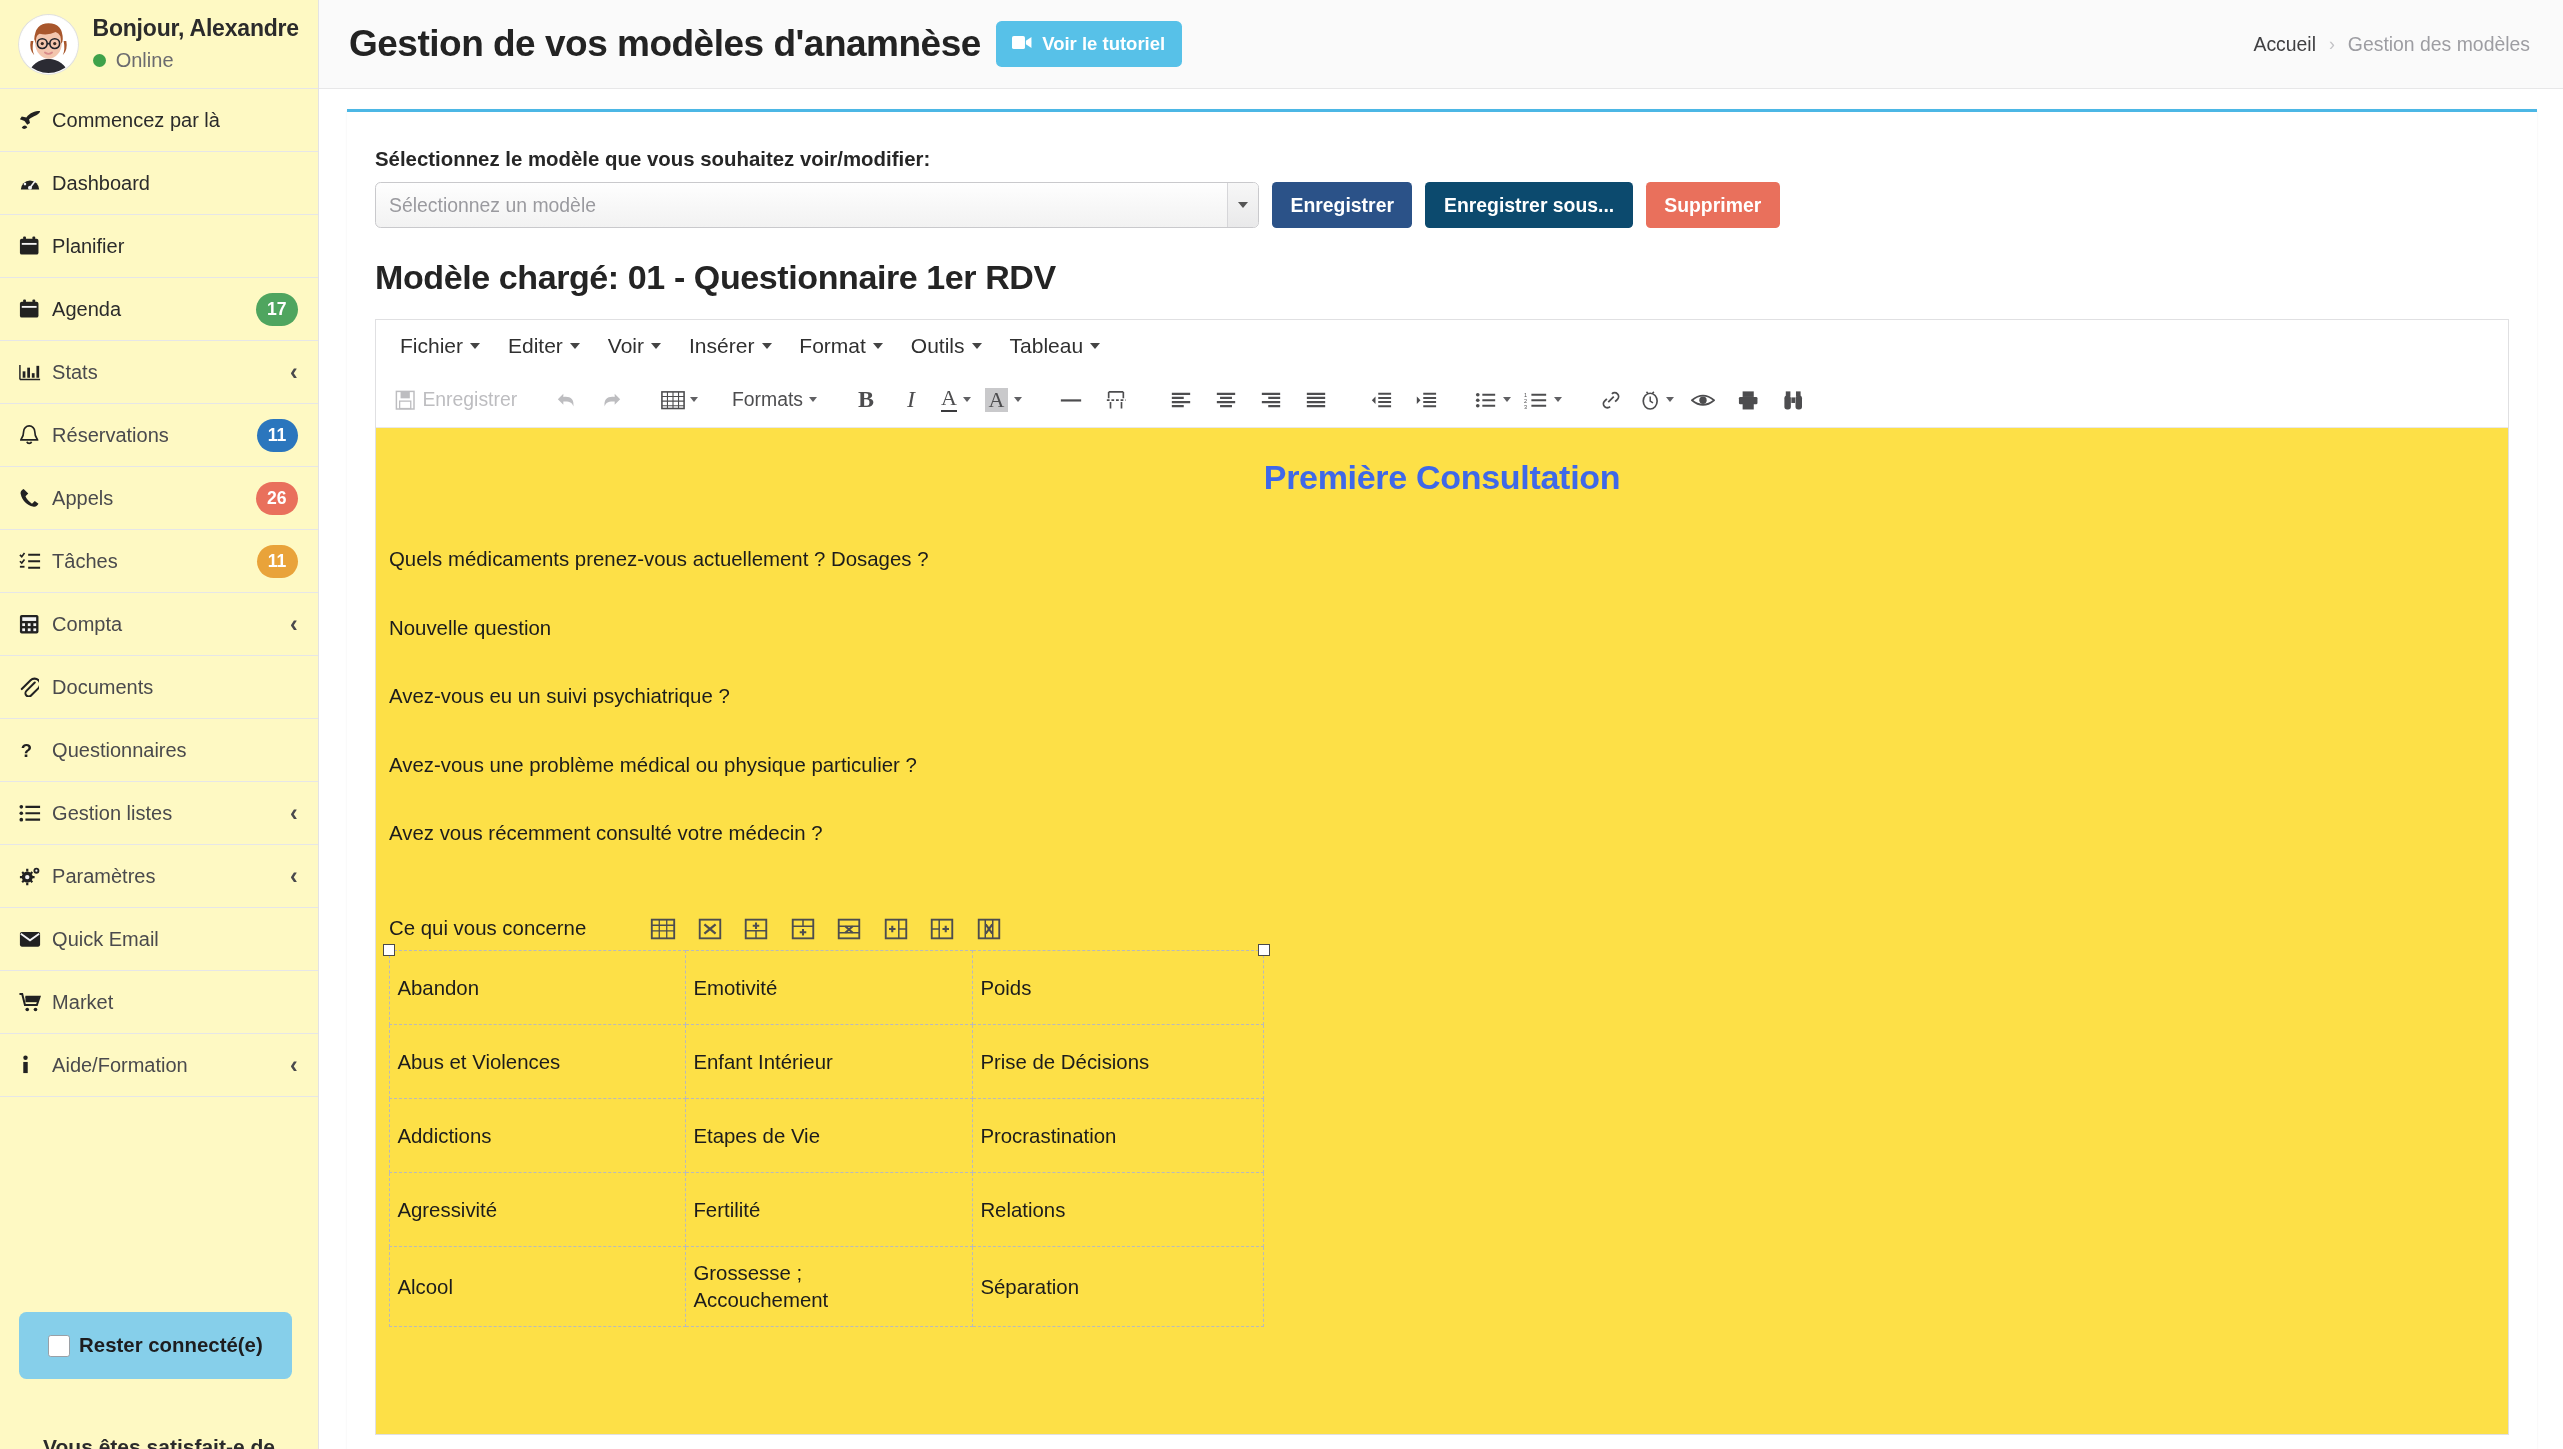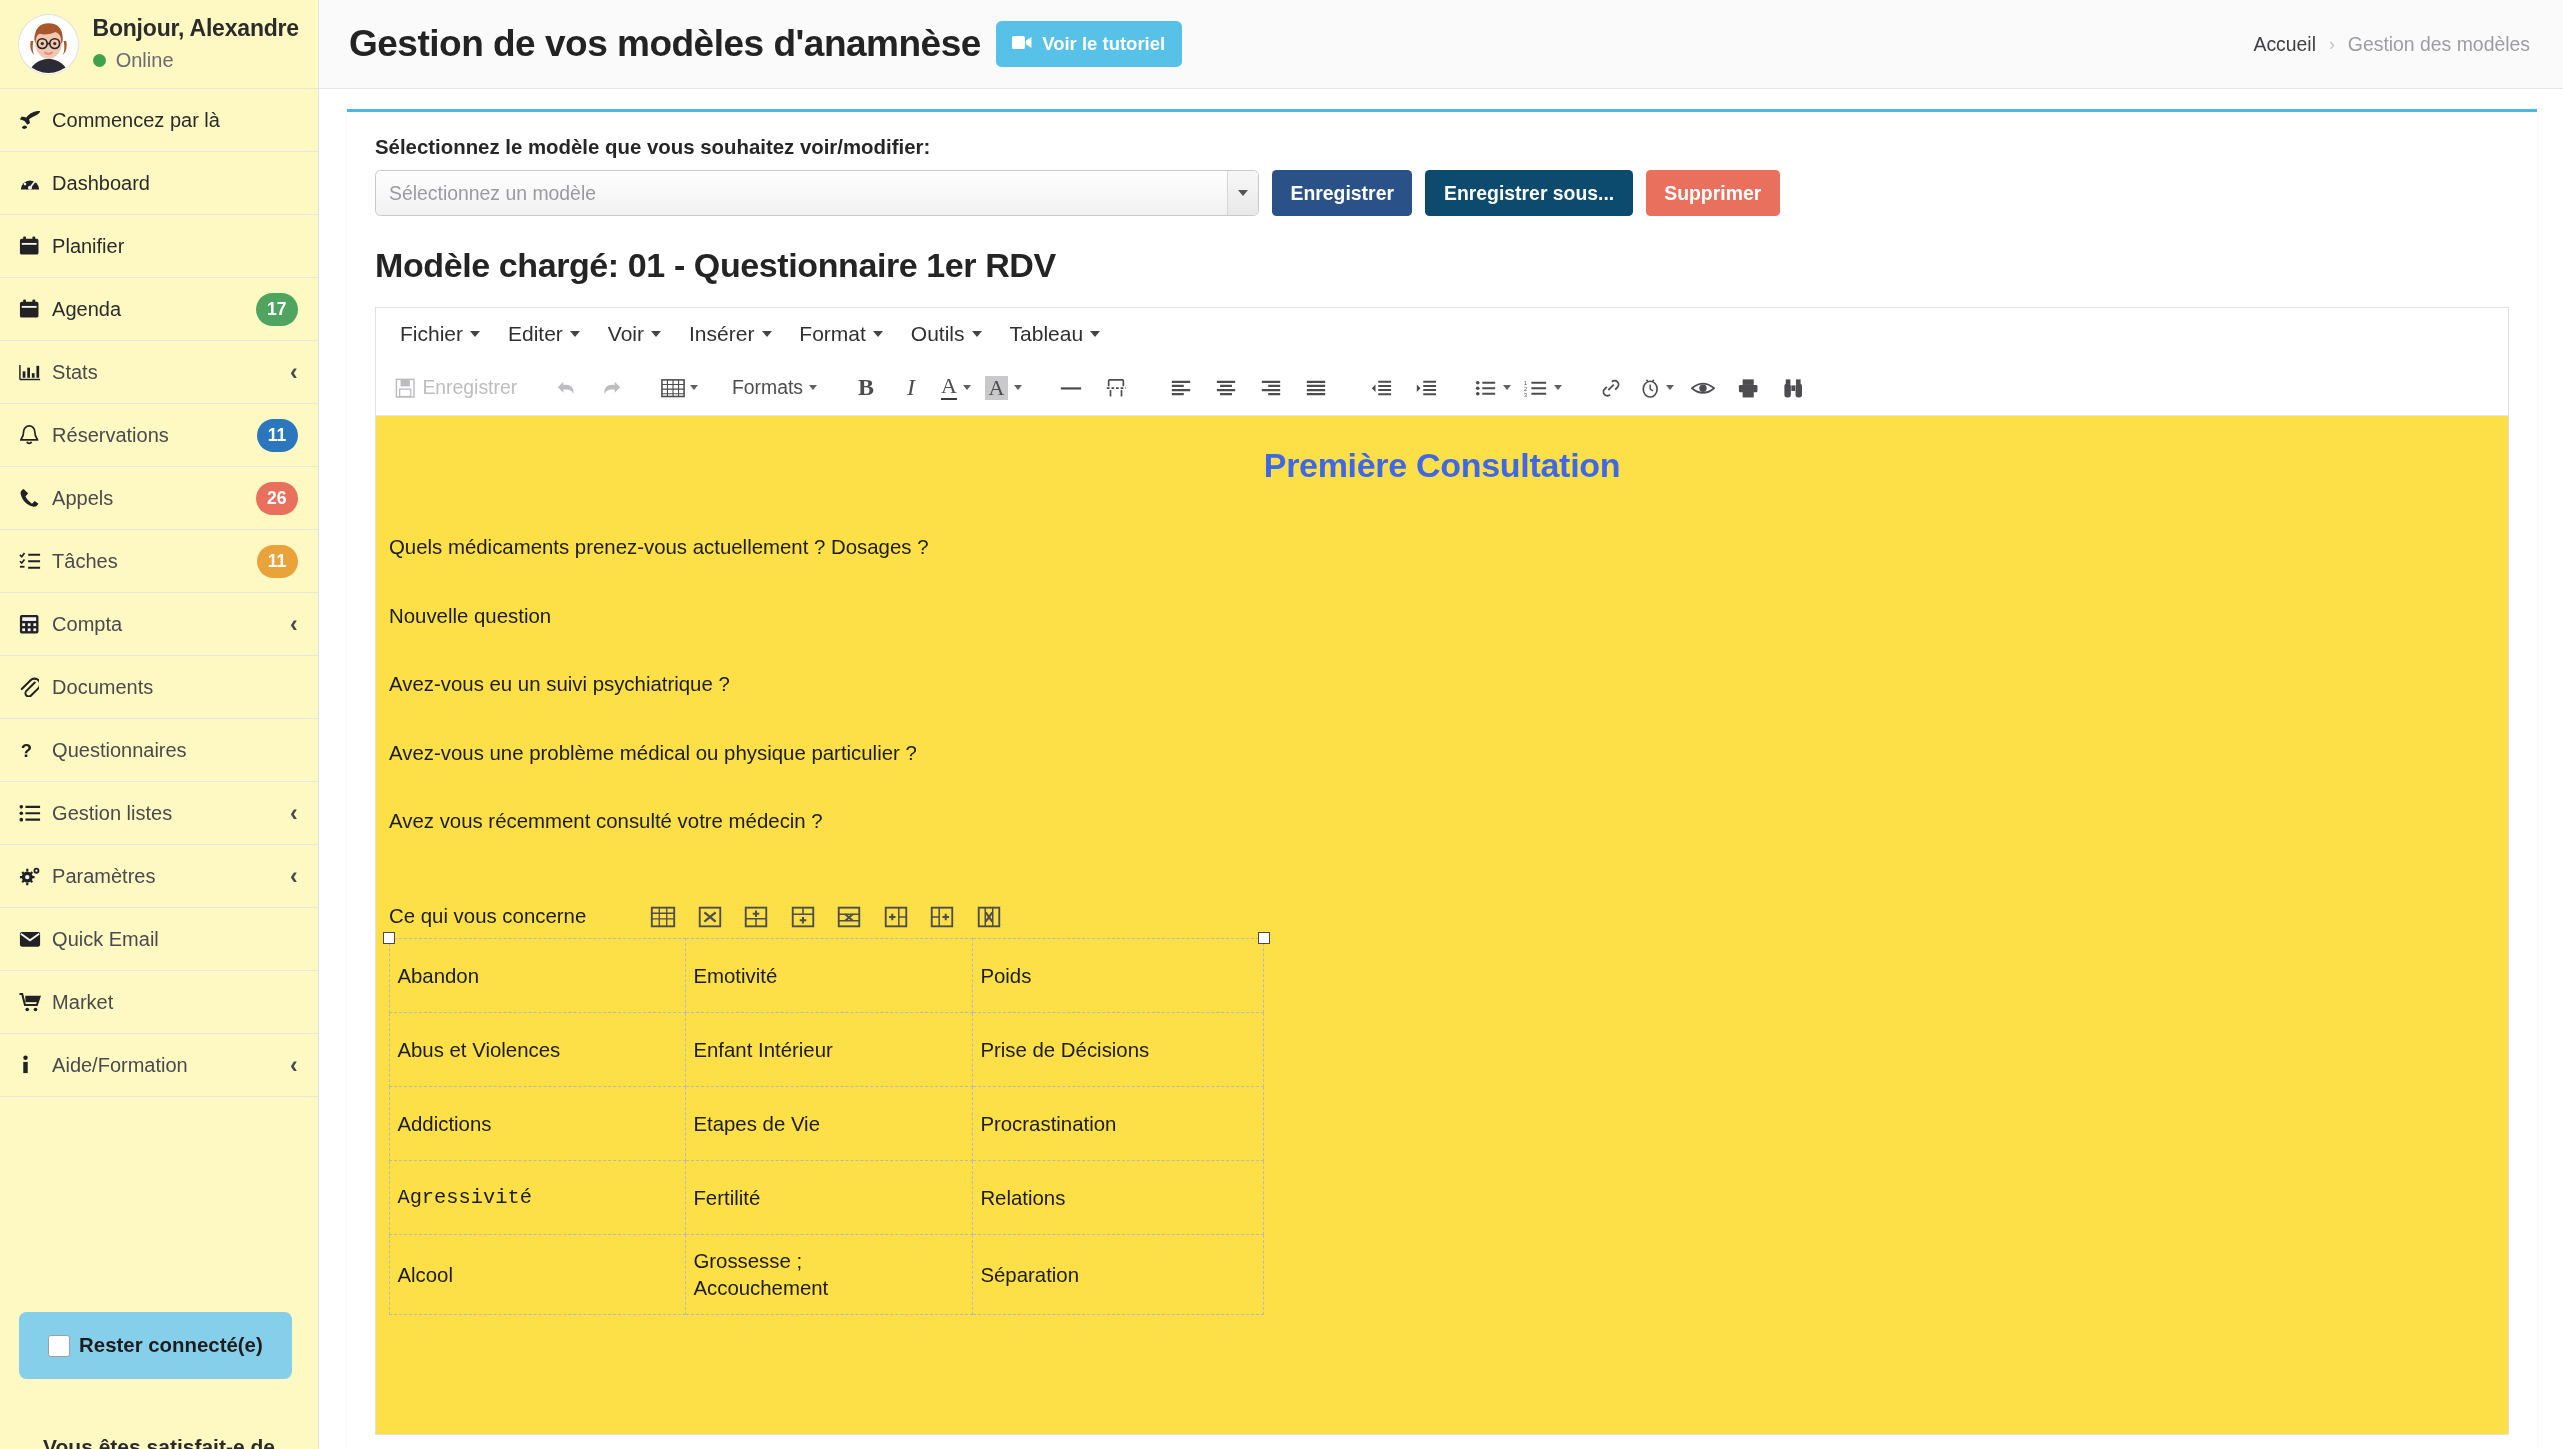--- a/index.html
+++ b/index.html
@@ -126,21 +126,21 @@
   .bc-sep { color: #c3c3c6; font-size: 17.6px; }
   .bc-current { color: #9d9da2; }
 
   .content-wrap { flex: 1 1 auto; overflow: hidden; padding: 20.4px 0 0 0; }
   .panel {
     margin: 0 26px 0 28px;
     background: #fff;
     border-top: 3.7px solid #4cb7e5;
     box-shadow: 0 0.9px 1.9px rgba(0,0,0,0.07);
     height: 100%;
-    padding: 24px 28px 0 28px;
+    padding: 36px 28px 0 28px;
   }
   .sel-label {
     font-size: 20.4px; font-weight: bold; color: #262626;
     margin-bottom: 11px;
   }
   .row-controls { display: flex; align-items: flex-start; gap: 13px; }
   .select-box {
     width: 884px; height: 46px;
     border: 0.9px solid #c9c9cc; border-radius: 5.6px;
     background: linear-gradient(#fefefe, #f2f2f2);
@@ -835,21 +835,21 @@
                       <td style="white-space: pre-line;">Abus et Violences</td>
                       <td style="white-space: pre-line;">Enfant Intérieur</td>
                       <td style="white-space: pre-line;">Prise de Décisions</td>
                     </tr>
                     <tr>
                       <td style="white-space: pre-line;">Addictions</td>
                       <td style="white-space: pre-line;">Etapes de Vie</td>
                       <td style="white-space: pre-line;">Procrastination</td>
                     </tr>
                     <tr>
-                      <td style="white-space: pre-line; font-family: Liberation Mono, monospace;">Agressivité</td>
+                      <td style="white-space: pre-line;">Agressivité</td>
                       <td style="white-space: pre-line;">Fertilité</td>
                       <td style="white-space: pre-line;">Relations</td>
                     </tr>
                     <tr>
                       <td style="white-space: pre-line;">Alcool</td>
                       <td style="white-space: pre-line;">Grossesse ;
 Accouchement</td>
                       <td style="white-space: pre-line;">Séparation</td>
                     </tr>
                   </tbody>

